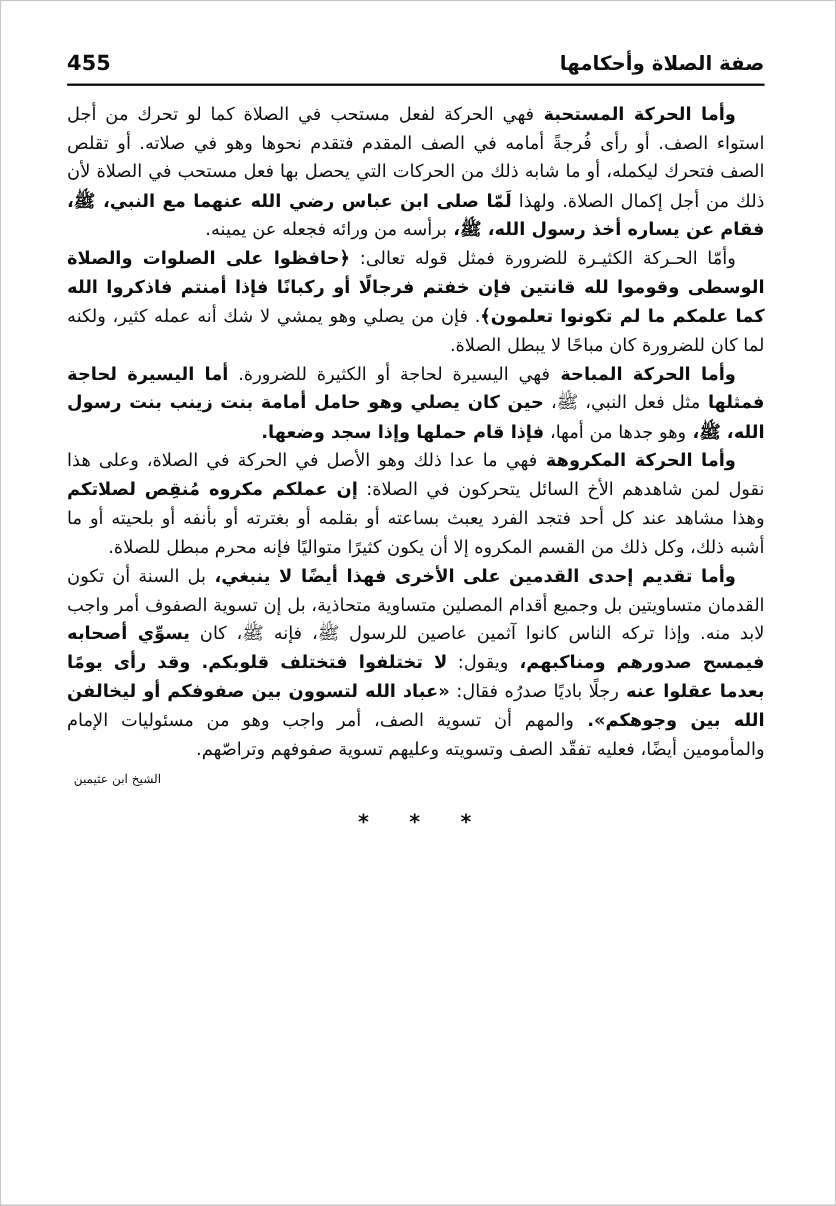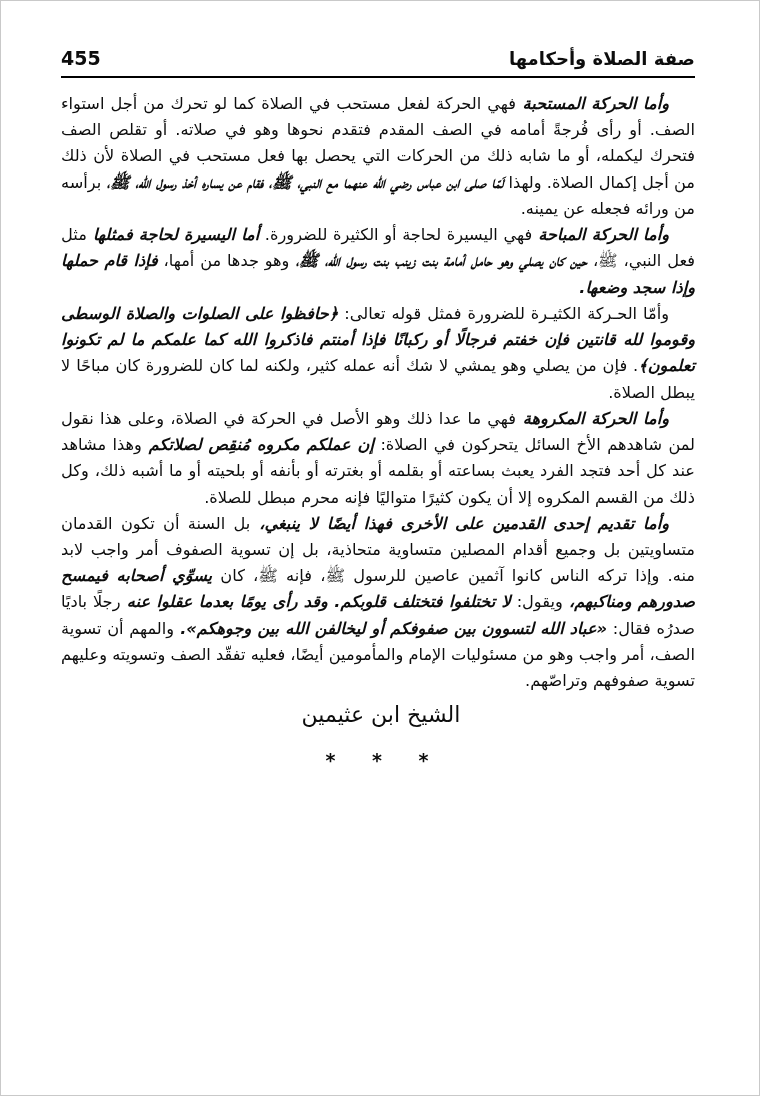--- a/index.html
+++ b/index.html
@@ -40,25 +40,25 @@
   }
   .body-text p.para {
     margin: 0;
     padding: 0;
     font-size: 16.2px;
     line-height: 1.62;
     text-align: justify;
     text-indent: 26px;
   }
   .body-text p.para span { white-space: pre-wrap; }
-  .b { font-weight: bold; font-style: italic; }
+  .b { font-weight: bold; }
   .signature {
     margin-top: 8px;
-    font-size: 22px;
-    text-align: center;
+    font-size: 11px;
+    text-align: left;
     padding-left: 6px;
   }
   .asterisks {
     margin-top: 22px;
     text-align: center;
     font-size: 19px;
     font-weight: bold;
     word-spacing: 26px;
     letter-spacing: 2px;
   }
@@ -68,22 +68,22 @@
 
 <div class="page">
 
   <div class="page-header">
     <span class="book-title">صفة الصلاة وأحكامها</span>
     <span class="page-number">455</span>
   </div>
 
   <div class="body-text">
       <p class="para"><span class="b">وأما الحركة المستحبة </span><span>فهي الحركة لفعل مستحب في الصلاة كما لو تحرك من أجل استواء الصف. أو رأى فُرجةً أمامه في الصف المقدم فتقدم نحوها وهو في صلاته. أو تقلص الصف فتحرك ليكمله، أو ما شابه ذلك من الحركات التي يحصل بها فعل مستحب في الصلاة لأن ذلك من أجل إكمال الصلاة. ولهذا </span><span class="b">لَمّا صلى ابن عباس رضي الله عنهما مع النبي، ﷺ، فقام عن يساره أخذ رسول الله، ﷺ، </span><span>برأسه من ورائه فجعله عن يمينه.</span></p>
+      <p class="para"><span>وأمّا الحـركة الكثيـرة للضرورة فمثل قوله تعالى: </span><span class="b">﴿حافظوا على الصلوات والصلاة الوسطى وقوموا لله قانتين فإن خفتم فرجالًا أو ركبانًا فإذا أمنتم فاذكروا الله كما علمكم ما لم تكونوا تعلمون﴾</span><span>. فإن من يصلي وهو يمشي لا شك أنه عمله كثير، ولكنه لما كان للضرورة كان مباحًا لا يبطل الصلاة.</span></p>
       <p class="para"><span class="b">وأما الحركة المباحة </span><span>فهي اليسيرة لحاجة أو الكثيرة للضرورة. </span><span class="b">أما اليسيرة لحاجة فمثلها </span><span>مثل فعل النبي، ﷺ، </span><span class="b">حين كان يصلي وهو حامل أمامة بنت زينب بنت رسول الله، ﷺ، </span><span>وهو جدها من أمها، </span><span class="b">فإذا قام حملها وإذا سجد وضعها.</span></p>
-      <p class="para"><span>وأمّا الحـركة الكثيـرة للضرورة فمثل قوله تعالى: </span><span class="b">﴿حافظوا على الصلوات والصلاة الوسطى وقوموا لله قانتين فإن خفتم فرجالًا أو ركبانًا فإذا أمنتم فاذكروا الله كما علمكم ما لم تكونوا تعلمون﴾</span><span>. فإن من يصلي وهو يمشي لا شك أنه عمله كثير، ولكنه لما كان للضرورة كان مباحًا لا يبطل الصلاة.</span></p>
       <p class="para"><span class="b">وأما الحركة المكروهة </span><span>فهي ما عدا ذلك وهو الأصل في الحركة في الصلاة، وعلى هذا نقول لمن شاهدهم الأخ السائل يتحركون في الصلاة: </span><span class="b">إن عملكم مكروه مُنقِص لصلاتكم </span><span>وهذا مشاهد عند كل أحد فتجد الفرد يعبث بساعته أو بقلمه أو بغترته أو بأنفه أو بلحيته أو ما أشبه ذلك، وكل ذلك من القسم المكروه إلا أن يكون كثيرًا متواليًا فإنه محرم مبطل للصلاة.</span></p>
       <p class="para"><span class="b">وأما تقديم إحدى القدمين على الأخرى فهذا أيضًا لا ينبغي، </span><span>بل السنة أن تكون القدمان متساويتين بل وجميع أقدام المصلين متساوية متحاذية، بل إن تسوية الصفوف أمر واجب لابد منه. وإذا تركه الناس كانوا آثمين عاصين للرسول ﷺ، فإنه ﷺ، كان </span><span class="b">يسوِّي أصحابه فيمسح صدورهم ومناكبهم، </span><span>ويقول: </span><span class="b">لا تختلفوا فتختلف قلوبكم. وقد رأى يومًا بعدما عقلوا عنه </span><span>رجلًا باديًا صدرُه فقال: </span><span class="b">«عباد الله لتسوون بين صفوفكم أو ليخالفن الله بين وجوهكم». </span><span>والمهم أن تسوية الصف، أمر واجب وهو من مسئوليات الإمام والمأمومين أيضًا، فعليه تفقّد الصف وتسويته وعليهم تسوية صفوفهم وتراصّهم.</span></p>
     </div>
 
   <div class="signature">الشيخ ابن عثيمين</div>
 
   <div class="asterisks">* * *</div>
 
 </div>
 

